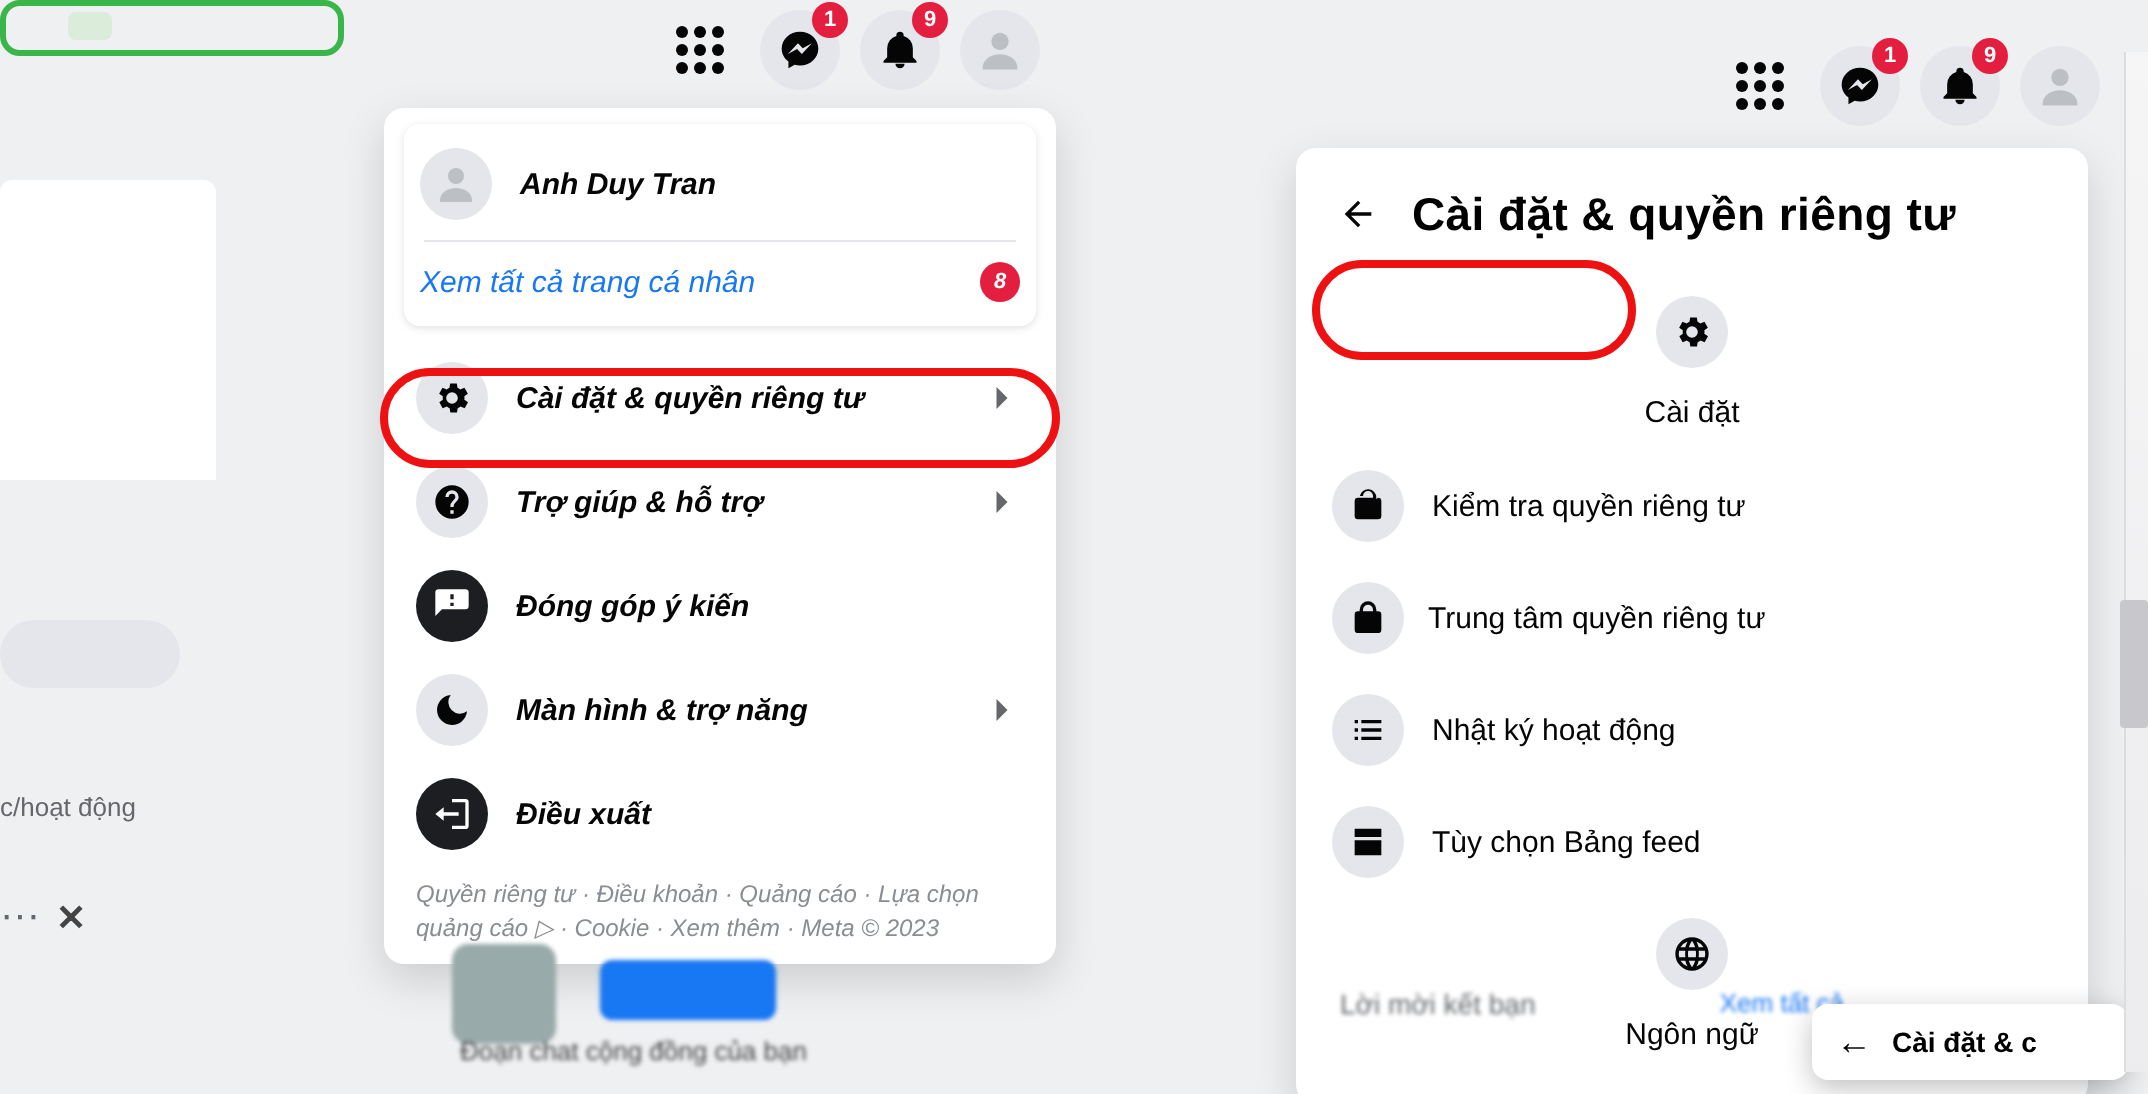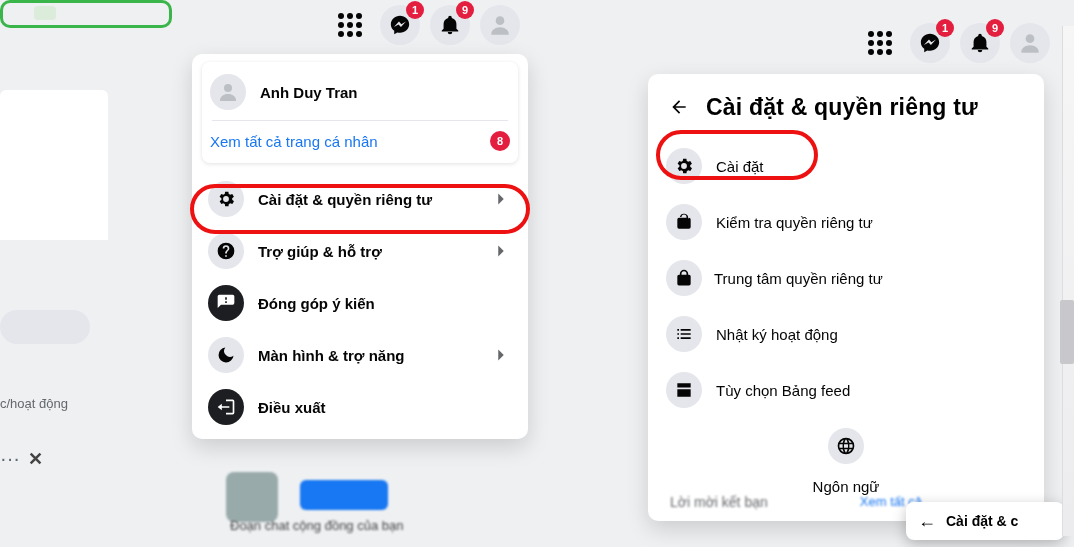--- a/index.html
+++ b/index.html
@@ -129,21 +129,21 @@
       <div class="badge">9</div>
     </div>
     <div class="circle avatar">
       <svg width="26" height="26" viewBox="0 0 24 24">
           <circle cx="12" cy="8" r="4" fill="#bcc0c4"></circle>
           <path fill="#bcc0c4" d="M4 20c0-3.3 3.6-6 8-6s8 2.7 8 6v1H4v-1z"></path>
         </svg>
     </div>
   </div>
 
-  <div class="card" style="left:192px; top:54px; width:336px;">
+  <div class="card" style="left:192px; top:54px; width:336px;font-style:italic;">
     <div style="box-shadow:0 1px 4px rgba(0,0,0,.12); border-radius:8px; padding:4px 2px; margin-bottom:10px;">
       <div class="row">
         <div class="iconc">
           <svg width="24" height="24" viewBox="0 0 24 24">
               <circle cx="12" cy="8" r="4" fill="#bcc0c4"></circle>
               <path fill="#bcc0c4" d="M4 20c0-3.3 3.6-6 8-6s8 2.7 8 6v1H4v-1z"></path>
             </svg>
         </div>
         <div class="label">Anh Duy Tran</div>
       </div>
@@ -199,41 +199,42 @@
         <div class="row">
           <div class="iconc dark">
             <svg width="20" height="20" viewBox="0 0 24 24" fill="#fff">
               <path d="M16 13v-2H7V8l-5 4 5 4v-3zM20 3h-8v2h8v14h-8v2h8a2 2 0 0 0 2-2V5a2 2 0 0 0-2-2z"></path>
             </svg>
           </div>
           <div class="label">Điều xuất</div>
         </div>
       </div>
 
+    <div class="footer">Quyền riêng tư · Điều khoản · Quảng cáo · Lựa chọn quảng cáo ▷ · Cookie · Xem thêm · Meta © 2023</div>
   </div>
 
   <div class="ring" style="left:190px; top:184px; width:340px; height:50px;"></div>
 
   <div class="blurred-under">
     <div class="av"></div>
       <div class="btn"></div>
     <div class="txt">Đoạn chat cộng đồng của bạn</div>
   </div>
 
   <div class="card" style="left:648px; top:74px; width:396px; padding:14px 12px 16px;">
     <div style="display:flex;align-items:center;gap:10px;margin:2px 0 14px 2px;">
       <div class="back-btn">
         <svg width="20" height="20" viewBox="0 0 24 24">
             <path fill="#050505" d="M20 11H7.8l5.6-5.6L12 4l-8 8 8 8 1.4-1.4L7.8 13H20z"></path>
           </svg>
       </div>
       <div class="panel2-title">Cài đặt &amp; quyền riêng tư</div>
     </div>
     <div id="p2-list">
-        <div class="row" style="padding: 10px 6px;">
+        <div class="row" style="padding: 10px 6px; flex-direction: column;">
           <div class="iconc">
             <svg width="20" height="20" viewBox="0 0 24 24" fill="#050505">
               <path d="M19.4 13a7.5 7.5 0 0 0 .1-1 7.5 7.5 0 0 0-.1-1l2.1-1.6-2-3.5-2.5 1a7.3 7.3 0 0 0-1.7-1l-.4-2.6h-4l-.4 2.6a7.3 7.3 0 0 0-1.7 1l-2.5-1-2 3.5L6.5 11a7.5 7.5 0 0 0 0 2l-2.1 1.6 2 3.5 2.5-1c.5.4 1.1.7 1.7 1l.4 2.6h4l.4-2.6c.6-.3 1.2-.6 1.7-1l2.5 1 2-3.5L19.4 13zM12 15.5A3.5 3.5 0 1 1 15.5 12 3.5 3.5 0 0 1 12 15.5z"></path>
             </svg>
           </div>
           <div class="label" style="font-weight:500;">Cài đặt</div>
         </div>
         <div class="row" style="padding: 10px 6px;">
           <div class="iconc">
             <svg width="20" height="20" viewBox="0 0 24 24" fill="#050505">

